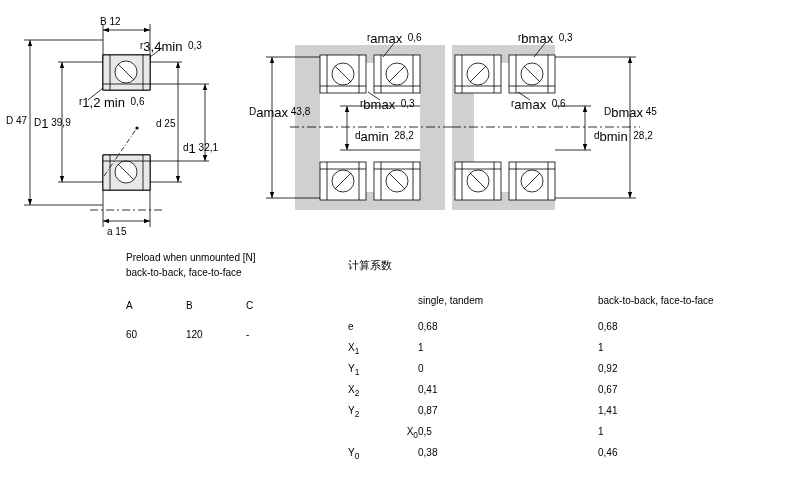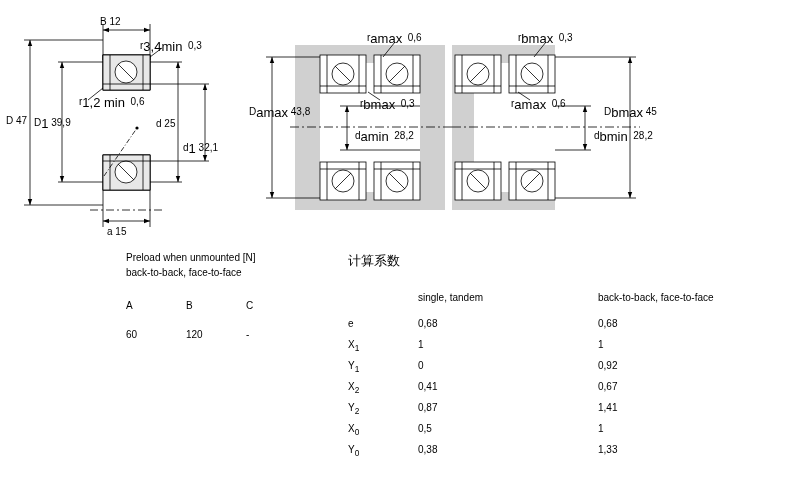--- a/index.html
+++ b/index.html
@@ -292,21 +292,21 @@
     <tr>
       <td style="padding-top:18px;">60</td>
       <td style="padding-top:18px;">120</td>
       <td style="padding-top:18px;">-</td>
     </tr>
   </tbody>
       </table>
 </div>
 
 <div class="tbl" style="left:348px; top:252px; width:420px;">
-  <div class="cjk" style="margin-bottom:22px; font-size:13px;">计算系数</div>
+  <div class="cjk" style="margin-bottom:22px; font-size:11px;margin-top:6px;">计算系数</div>
   <table style="width:420px; border-collapse:collapse;">
     <tbody>
           <tr>
       <td style="width:70px;"></td>
       <td style="width:180px;">single, tandem</td>
       <td>back-to-back, face-to-face</td>
     </tr>
     <tr>
       <td style="padding-top:15px;"><span>e</span><sub></sub></td>
       <td style="padding-top:15px;">0,68</td>
@@ -326,26 +326,26 @@
       <td style="padding-top:7px;margin-top:28px;"><span>X</span><sub>2</sub></td>
       <td style="padding-top:7px;">0,41</td>
       <td style="padding-top:7px;">0,67</td>
     </tr>
     <tr>
       <td style="padding-top:7px;"><span>Y</span><sub>2</sub></td>
       <td style="padding-top:7px;">0,87</td>
       <td style="padding-top:7px;">1,41</td>
     </tr>
     <tr>
-      <td style="padding-top:7px;"><span>X</span><sub>0</sub></td>
+      <td style="padding-top:7px;text-align:right;"><span>X</span><sub>0</sub></td>
       <td style="padding-top:7px;">0,5</td>
       <td style="padding-top:7px;">1</td>
     </tr>
     <tr>
       <td style="padding-top:7px;"><span>Y</span><sub>0</sub></td>
       <td style="padding-top:7px;">0,38</td>
-      <td style="padding-top:7px;">1,33</td>
+      <td style="padding-top:7px;">0,46</td>
     </tr>
   </tbody>
       </table>
 </div>
 
 </div>
 
 </body></html>

